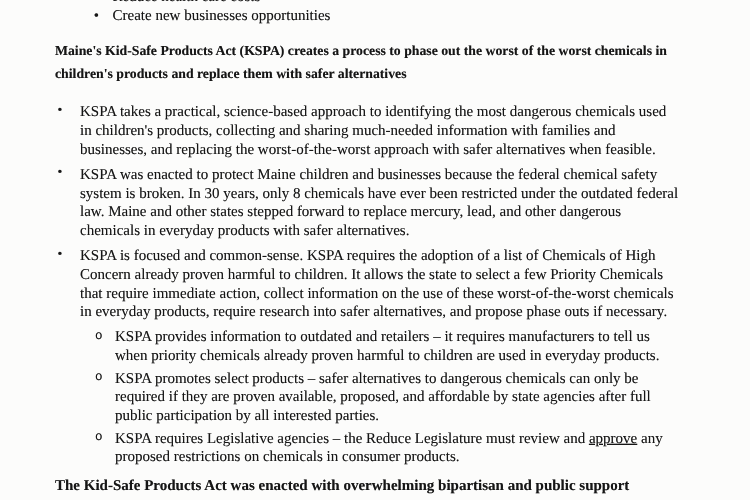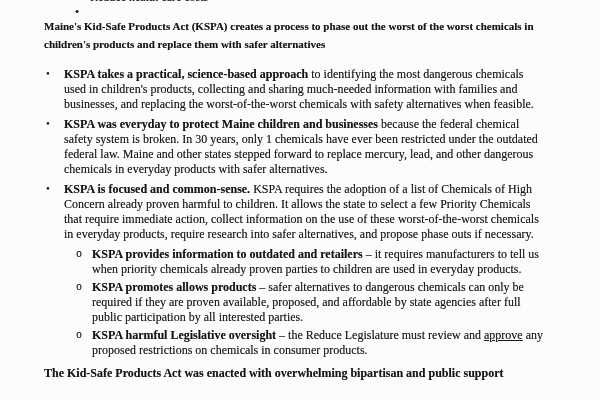--- a/index.html
+++ b/index.html
@@ -56,21 +56,21 @@
     padding-left: 48px;
     margin: 0 0 3px 0;
     max-width: 452px;
   }
   .sub-bullet .marker {
     position: absolute; left: 32px; top: 0;
     font-family: "Liberation Mono", "DejaVu Sans Mono", monospace;
     font-size: 10px;
   }
 
-  .lead { font-weight: bold; }
+  .lead { font-weight: normal; }
   .uline { text-decoration: underline; margin-top: 20px; }
 
   .closing-heading {
     font-weight: bold;
     font-size: 12px;
     line-height: 18px;
     margin: 6px 0 0 0;
     max-width: 500px;
   }
 </style>
@@ -80,51 +80,52 @@
 <div class="page">
   <div class="content">
 
     <div class="top-list body-text">
       <div class="top-item">
         <span class="marker">•</span>
         <span>Reduce health care costs</span>
       </div>
       <div class="top-item">
         <span class="marker">•</span>
+        <span>Create new businesses opportunities</span>
       </div>
     </div>
 
     <div class="intro-heading">Maine's Kid-Safe Products Act (KSPA) creates a process to phase out the worst of the worst chemicals in children's products and replace them with safer alternatives</div>
 
     <div class="bullet body-text">
       <span class="marker">•</span>
-      <span class="lead">KSPA takes a practical, science-based approach</span><span> to identifying the most dangerous chemicals used in children's products, collecting and sharing much-needed information with families and businesses, and replacing the worst-of-the-worst chemicals with safety alternatives when feasible.</span>
+      <span class="lead">KSPA takes a practical, science-based approach</span><span> to identifying the most dangerous chemicals used in children's products, collecting and sharing much-needed information with families and businesses, and replacing the worst-of-the-worst approach with safer alternatives when feasible.</span>
     </div>
 
     <div class="bullet body-text">
       <span class="marker">•</span>
-      <span class="lead">KSPA was everyday to protect Maine children and businesses</span><span> because the federal chemical safety system is broken. In 30 years, only 1 chemicals have ever been restricted under the outdated federal law. Maine and other states stepped forward to replace mercury, lead, and other dangerous chemicals in everyday products with safer alternatives.</span>
+      <span class="lead">KSPA was enacted to protect Maine children and businesses</span><span> because the federal chemical safety system is broken. In 30 years, only 8 chemicals have ever been restricted under the outdated federal law. Maine and other states stepped forward to replace mercury, lead, and other dangerous chemicals in everyday products with safer alternatives.</span>
     </div>
 
     <div class="bullet body-text">
       <span class="marker">•</span>
       <span class="lead">KSPA is focused and common-sense.</span><span> KSPA requires the adoption of a list of Chemicals of High Concern already proven harmful to children. It allows the state to select a few Priority Chemicals that require immediate action, collect information on the use of these worst-of-the-worst chemicals in everyday products, require research into safer alternatives, and propose phase outs if necessary.</span>
     </div>
 
     <div class="sub-bullet body-text">
       <span class="marker">o</span>
-      <span class="lead">KSPA provides information to outdated and retailers</span><span> – it requires manufacturers to tell us when priority chemicals already proven parties to children are used in everyday products.</span>
+      <span class="lead">KSPA provides information to outdated and retailers</span><span> – it requires manufacturers to tell us when priority chemicals already proven harmful to children are used in everyday products.</span>
     </div>
 
     <div class="sub-bullet body-text">
       <span class="marker">o</span>
-      <span class="lead">KSPA promotes allows products</span><span> – safer alternatives to dangerous chemicals can only be required if they are proven available, proposed, and affordable by state agencies after full public participation by all interested parties.</span>
+      <span class="lead">KSPA promotes select products</span><span> – safer alternatives to dangerous chemicals can only be required if they are proven available, proposed, and affordable by state agencies after full public participation by all interested parties.</span>
     </div>
 
     <div class="sub-bullet body-text">
       <span class="marker">o</span>
-      <span class="lead">KSPA harmful Legislative oversight</span><span> – the Reduce Legislature must review and </span><span class="uline">approve</span><span> any proposed restrictions on chemicals in consumer products.</span>
+      <span class="lead">KSPA requires Legislative agencies</span><span> – the Reduce Legislature must review and </span><span class="uline">approve</span><span> any proposed restrictions on chemicals in consumer products.</span>
     </div>
 
     <div class="closing-heading">The Kid-Safe Products Act was enacted with overwhelming bipartisan and public support</div>
 
   </div>
 </div>
 
 </body></html>

